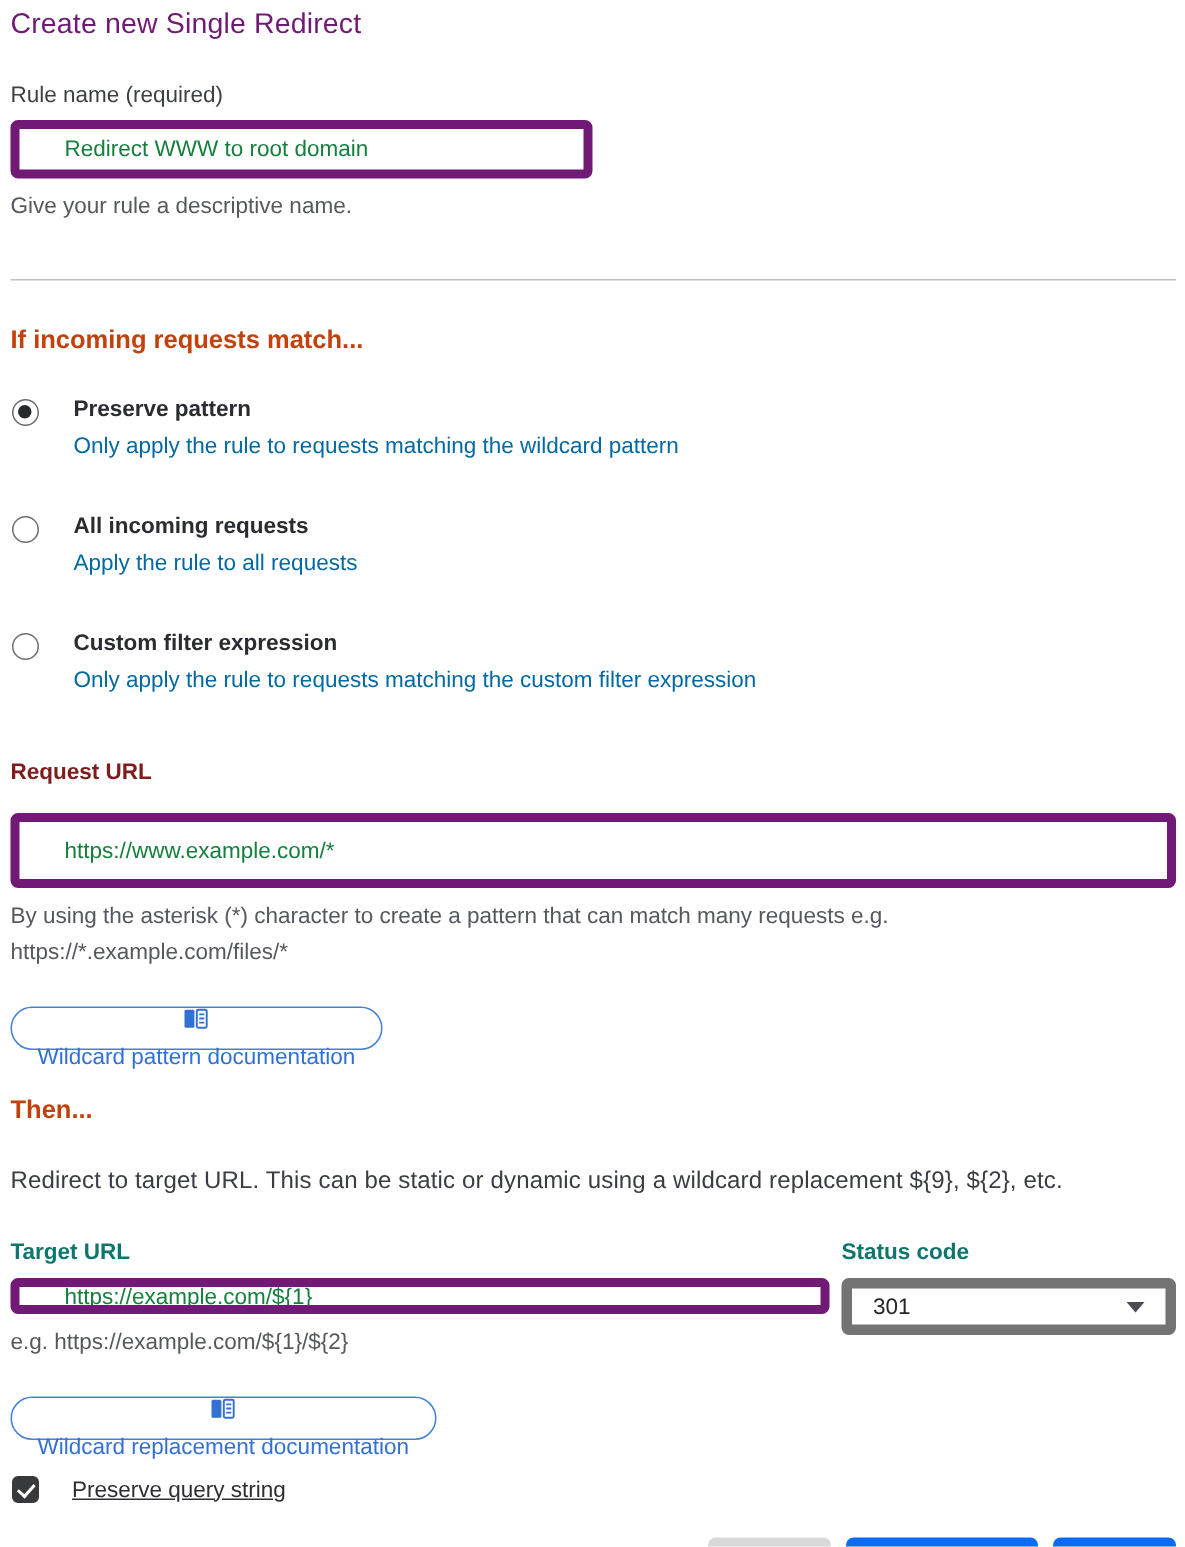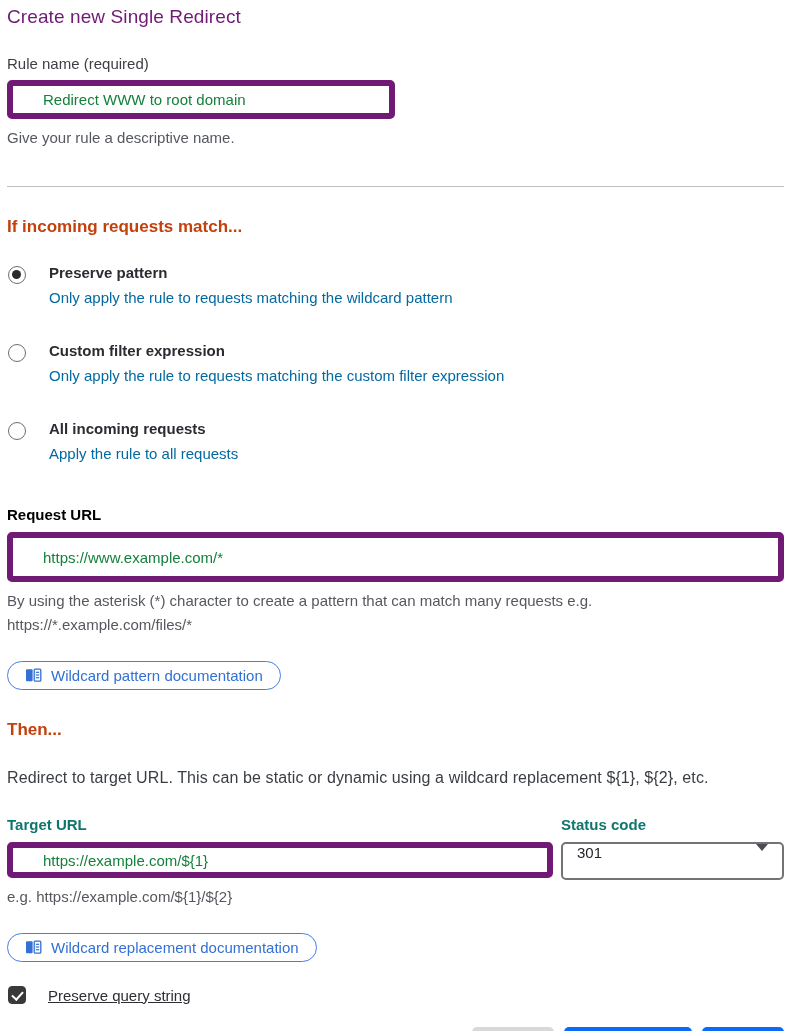--- a/index.html
+++ b/index.html
@@ -97,22 +97,22 @@
   .radio-desc {
     font-size: 15px;
     color: #0369a1;
     margin-top: 5px;
     line-height: 1.35;
   }
 
   .input-label-strong {
     font-size: 15px;
     font-weight: 700;
-    color: #000000;
-    margin-bottom: 9px;
+    color: #7f1d1d;
+    margin-bottom: 19px;
   }
   .wide-input {
     width: 777px;
     height: 50px;
   }
   .section-request-url { margin-top: 42px; }
 
   .doc-button {
     display: inline-flex;
     align-items: center;
@@ -120,20 +120,21 @@
     height: 29px;
     margin-top: 24px;
     padding: 0 17px;
     border: 1.5px solid #447fdd;
     border-radius: 15px;
     background: #fff;
     color: #3370d4;
     font-size: 15px;
     font-family: "Liberation Sans", sans-serif;
     cursor: pointer;
+    flex-direction: column;
   }
   .doc-button svg { display: block; }
 
   .then-description {
     font-size: 16px;
     color: #3a3d43;
     margin-top: 29px;
     letter-spacing: .1px;
   }
 
@@ -143,28 +144,29 @@
     gap: 8px;
   }
   .target-col { width: 546px; }
   .status-col { width: 223px; margin-left: auto; }
   .target-row .field-label-inline {
     font-size: 15px;
     font-weight: 700;
     color: #0f766e;
     margin-bottom: 9px;
   }
-  .target-input { width: 546px; height: 36px; }
+  .target-input { width: 546px; height: 24px; }
 
   .select-box {
     display: flex;
+    align-items: center;
     justify-content: space-between;
     width: 223px;
     height: 38px;
-    border: 2px solid #737373;
+    border: 7px solid #737373;
     border-radius: 5px;
     padding: 0 14px;
     font-size: 15px;
     color: #24262a;
     background: #fff;
     cursor: pointer;
   }
   .caret-down {
     width: 0; height: 0;
     border-left: 6px solid transparent;
@@ -252,30 +254,30 @@
       <input type="radio" name="match-type" class="radio-control" checked="" style="">
       <div class="radio-texts">
         <span class="radio-label">Preserve pattern</span>
         <div class="radio-desc">Only apply the rule to requests matching the wildcard pattern</div>
       </div>
     </div>
 
     <div class="radio-option">
       <input type="radio" name="match-type" class="radio-control" style="">
       <div class="radio-texts">
-        <span class="radio-label">Custom filter expression</span>
-        <div class="radio-desc">Only apply the rule to requests matching the custom filter expression</div>
+        <span class="radio-label">All incoming requests</span>
+        <div class="radio-desc">Apply the rule to all requests</div>
       </div>
     </div>
 
     <div class="radio-option">
       <input type="radio" name="match-type" class="radio-control" style="">
       <div class="radio-texts">
-        <span class="radio-label">All incoming requests</span>
-        <div class="radio-desc">Apply the rule to all requests</div>
+        <span class="radio-label">Custom filter expression</span>
+        <div class="radio-desc">Only apply the rule to requests matching the custom filter expression</div>
       </div>
     </div>
 
   </div>
 
   <div class="section-request-url">
     <div class="input-label-strong">Request URL</div>
     <input class="text-input wide-input" type="text" value="https://www.example.com/*" style="">
     <div class="help-text">
       <span>By using the asterisk (*) character to create a pattern that can match many requests e.g.</span><br>
@@ -291,21 +293,21 @@
         <line x1="10.8" y1="4.3" x2="14.2" y2="4.3" stroke="currentColor" stroke-width="1.2"></line>
         <line x1="10.8" y1="7" x2="14.2" y2="7" stroke="currentColor" stroke-width="1.2"></line>
         <line x1="10.8" y1="9.7" x2="14.2" y2="9.7" stroke="currentColor" stroke-width="1.2"></line>
       </svg>
     </span>
     <span>Wildcard pattern documentation</span>
   </button>
 
   <h2 class="section-heading">Then...</h2>
 
-  <div class="then-description">Redirect to target URL. This can be static or dynamic using a wildcard replacement ${1}, ${2}, etc.</div>
+  <div class="then-description">Redirect to target URL. This can be static or dynamic using a wildcard replacement ${9}, ${2}, etc.</div>
 
   <div class="target-row">
     <div class="target-col">
       <div class="field-label-inline">Target URL</div>
       <input class="text-input target-input" type="text" value="https://example.com/${1}" style="">
       <div class="help-text">e.g. https://example.com/${1}/${2}</div>
     </div>
     <div class="status-col">
       <div class="field-label-inline">Status code</div>
       <div class="select-box">

